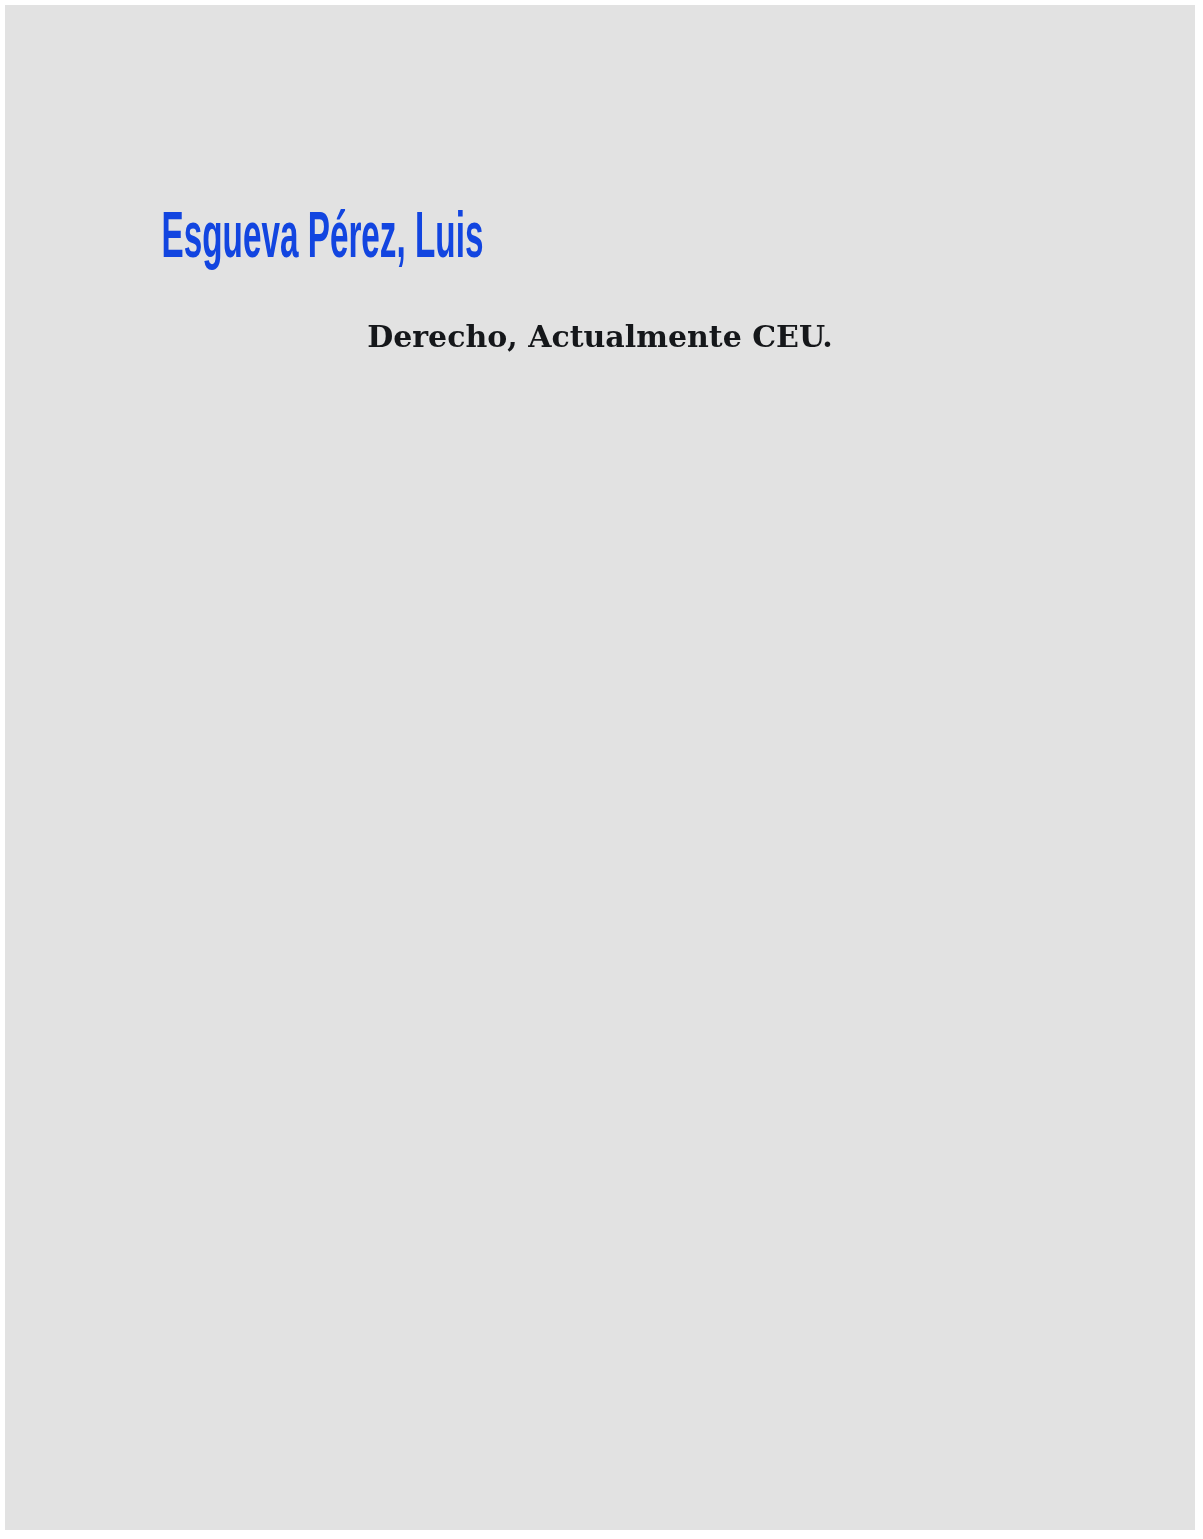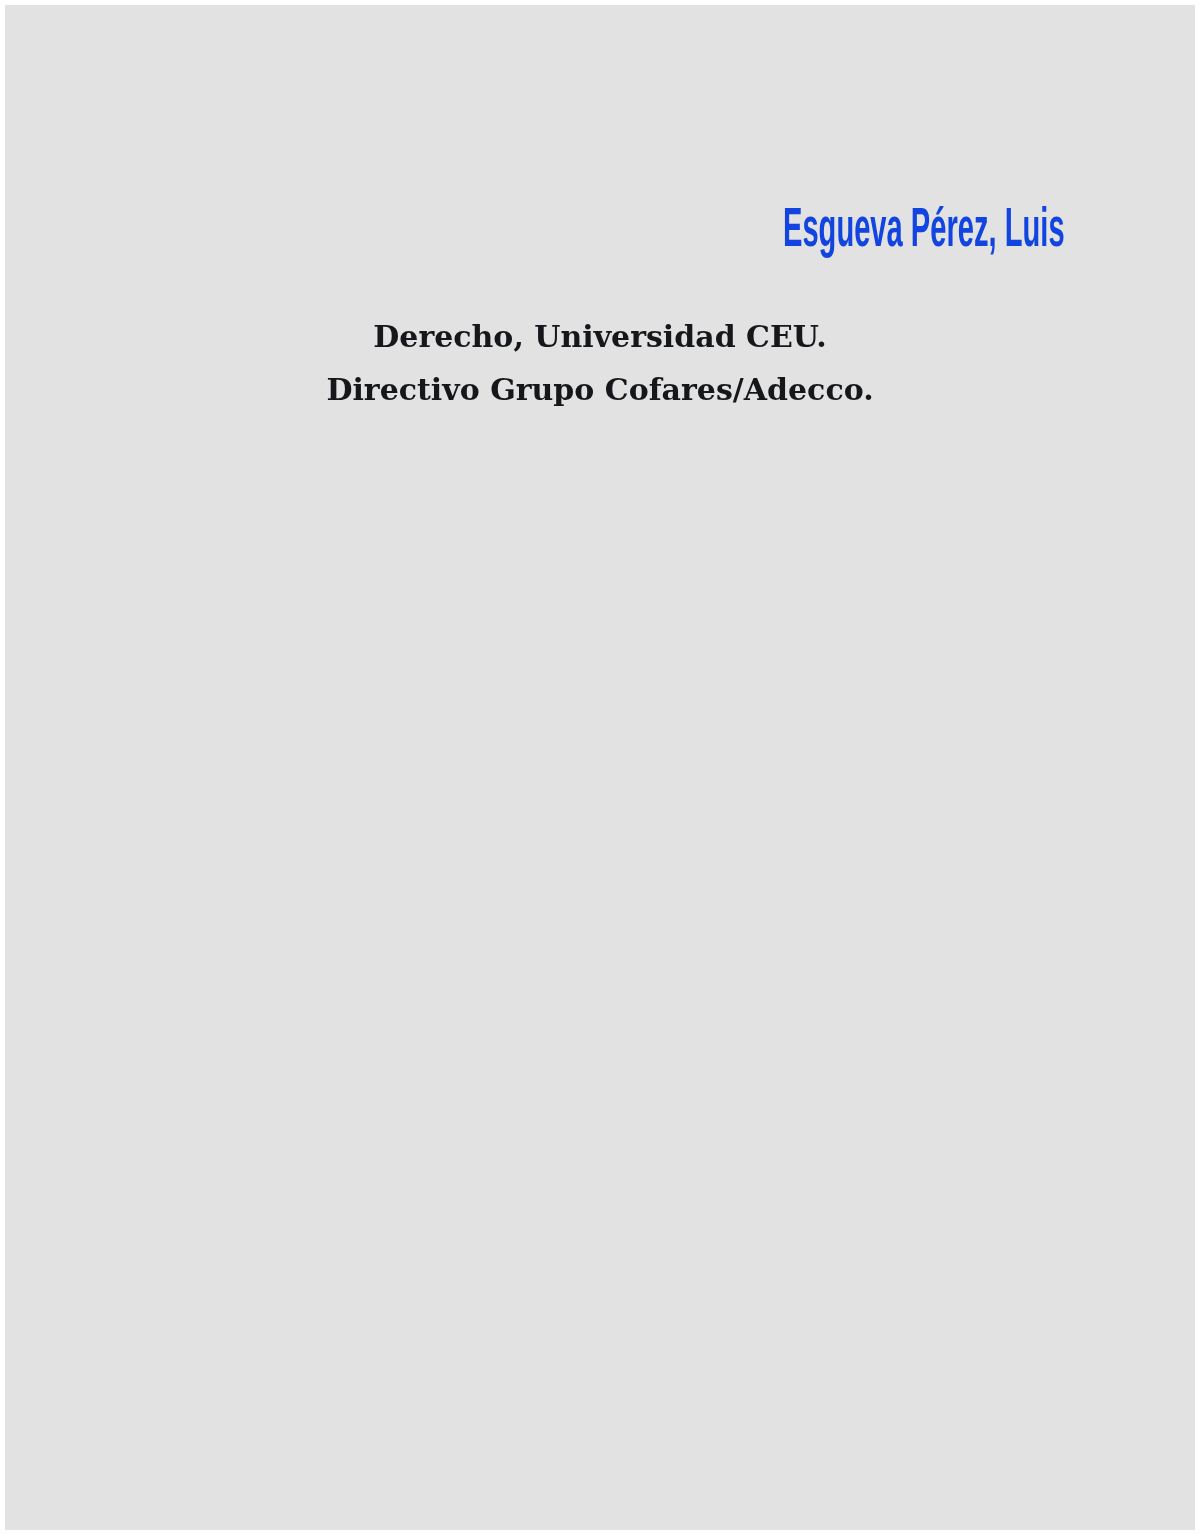--- a/index.html
+++ b/index.html
@@ -17,25 +17,25 @@
     top: 5px;
     width: 1190px;
     height: 1525px;
     background: var(--page-background, #e2e2e2);
   }
   .title {
     position: absolute;
     top: 180px;
     left: 0;
     width: 100%;
-    margin: 0;
-    text-align: right;
+    margin: 8px;
+    text-align: left;
     font-family: "Liberation Sans", sans-serif;
     font-weight: 700;
-    font-size: 56px;
+    font-size: 64px;
     line-height: 84px;
     color: var(--title, #1245e0);
     white-space: nowrap;
   }
   .title-inner {
     display: inline-block;
     transform: scaleX(0.52);
     transform-origin: 50% 50%;
   }
   .bio {
@@ -53,16 +53,15 @@
   .bio-line { white-space: nowrap; }
 </style>
 </head>
 <body>
 
 <div class="page">
   <h1 class="title">
     <span class="title-inner">Esgueva Pérez, Luis</span>
   </h1>
   <div class="bio">
-    <div class="bio-line">Derecho, Universidad CEU.</div>
-    <div class="bio-line">Directivo Grupo Cofares/Adecco.</div>
+    <div class="bio-line">Derecho, Actualmente CEU.</div>
   </div>
 </div>
 
 </body></html>

